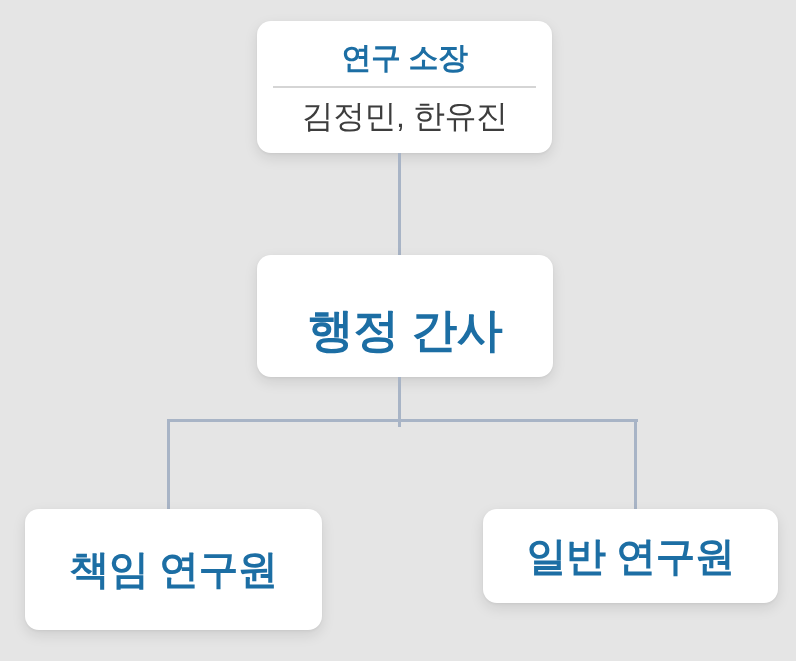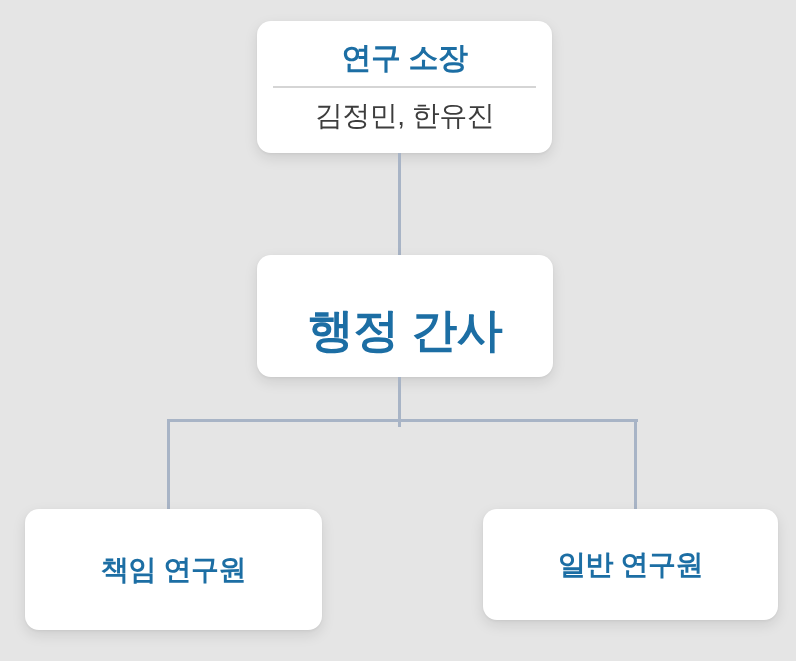--- a/index.html
+++ b/index.html
@@ -32,30 +32,30 @@
     white-space: nowrap;
   }
   .node-root { left: 257px; top: 21px; width: 295px; height: 132px; padding: 9px 0; }
   .node-root .node-title { font-size: 30px; height: 56px; line-height: 56px; }
   .root-divider {
     width: 263px; height: 2px;
     background: var(--divider, #d5d5d5);
   }
   .node-members {
     color: var(--names-gray, #3d3d3d);
-    font-size: 28px;
+    font-size: 32px;
     height: 56px; line-height: 56px;
     letter-spacing: -0.5px;
     white-space: nowrap;
   }
   .node-middle { left: 257px; top: 255px; width: 296px; height: 122px; }
   .node-middle .node-title { font-size: 46px; margin-top: 30px; }
   .node-leaf-left  { left: 25px;  top: 509px; width: 297px; height: 121px; }
-  .node-leaf-right { left: 483px; top: 509px; width: 295px; height: 111px; }
-  .node-leaf-left .node-title, .node-leaf-right .node-title { font-size: 28px; }
+  .node-leaf-right { left: 483px; top: 509px; width: 295px; height: 94px; }
+  .node-leaf-left .node-title, .node-leaf-right .node-title { font-size: 40px; }
   .connector {
     position: absolute;
     background: var(--connector, #a8b4c6);
   }
   .conn-top-stem   { left: 398px; top: 153px; width: 3px;   height: 103px; }
   .conn-mid-stem   { left: 398px; top: 377px; width: 3px;   height: 50px;  }
   .conn-horizontal { left: 167px; top: 419px; width: 471px; height: 3px;   }
   .conn-left-drop  { left: 167px; top: 419px; width: 3px;   height: 91px;  }
   .conn-right-drop { left: 634px; top: 419px; width: 3px;   height: 92px;  }
 </style>

